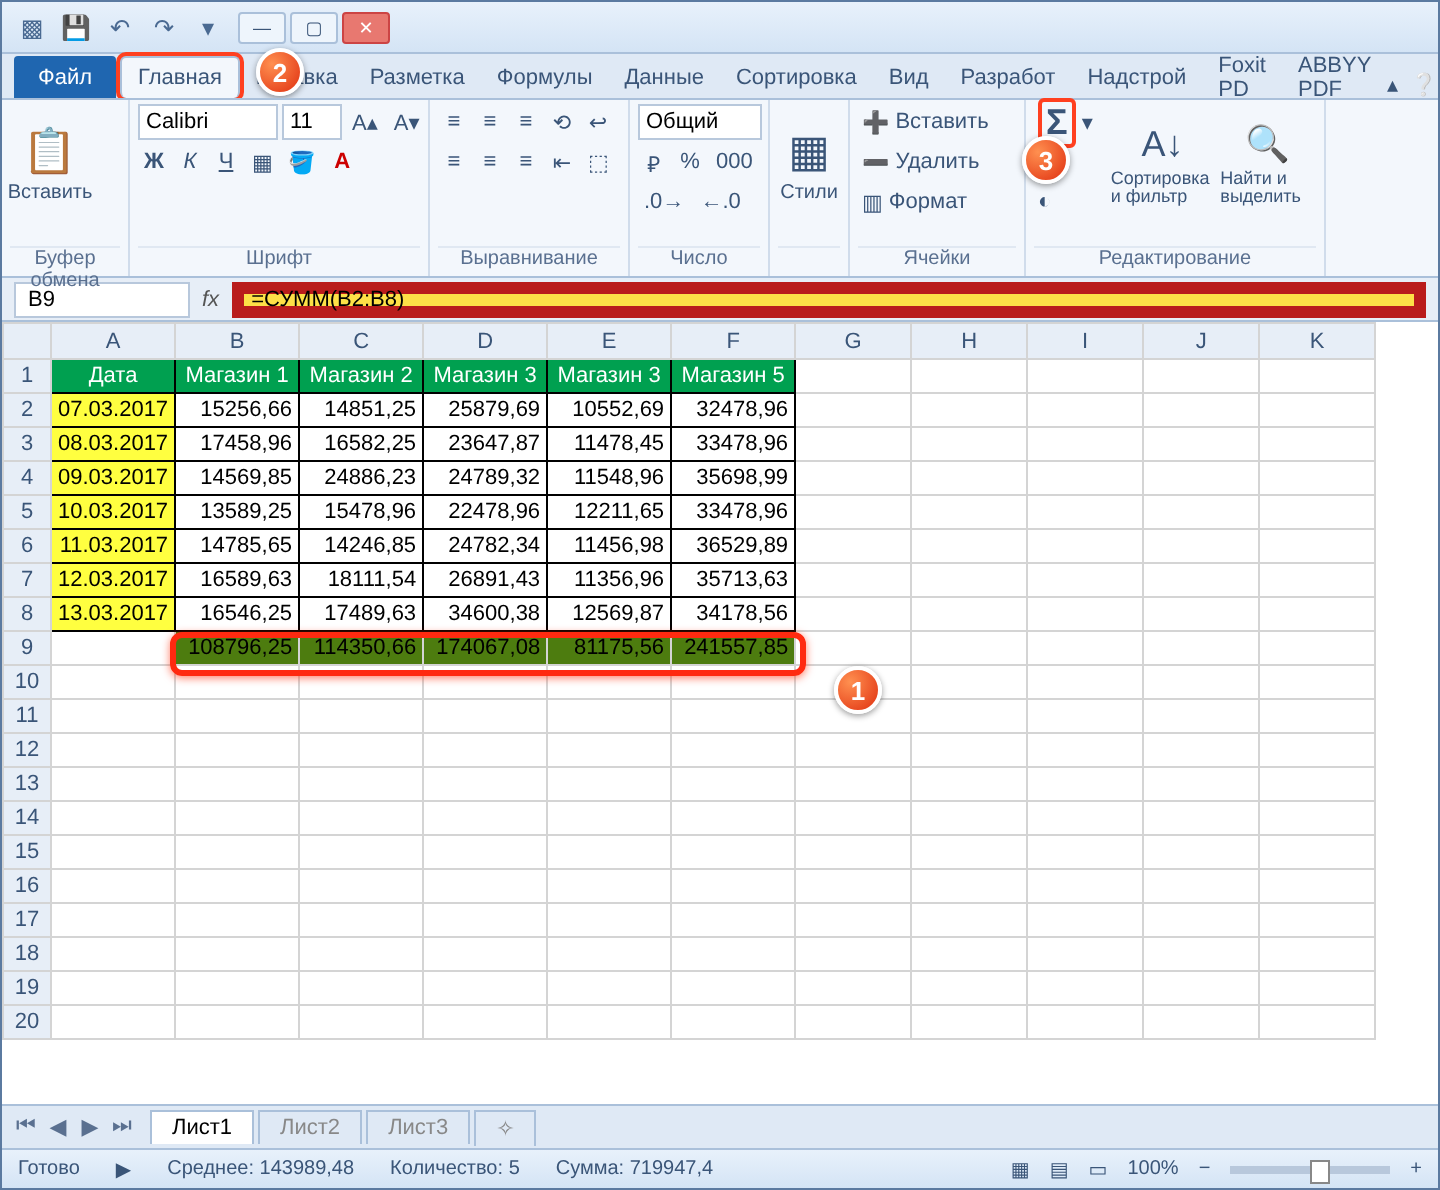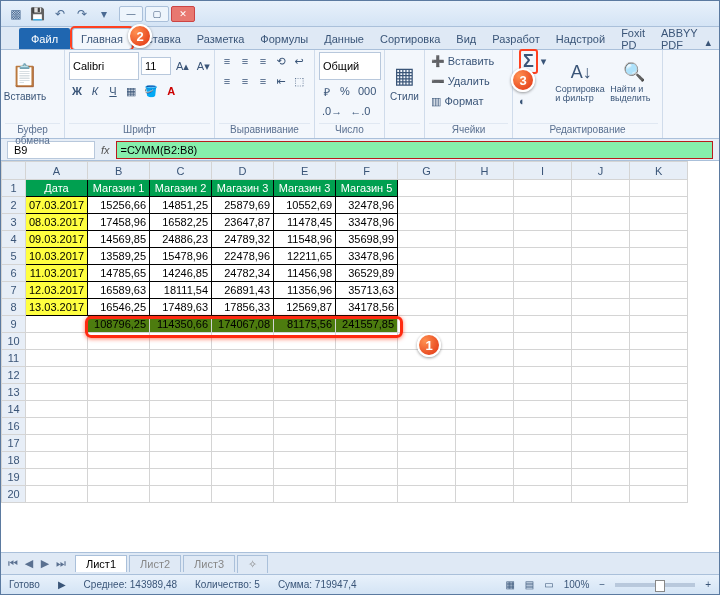--- a/index.html
+++ b/index.html
@@ -7,48 +7,48 @@
   .window { width: 720px; height: 595px; background: #dfe9f5; border: 1px solid #5b7aa0; display: flex; flex-direction: column; }
   
   .titlebar { height: 26px; background: linear-gradient(#e8f1fb,#d4e4f5); display:flex; align-items:center; border-bottom:1px solid #aac0da; }
   .qat { display:flex; align-items:center; gap:4px; padding:0 6px; }
   .qat-icon { width:18px; height:18px; display:flex; align-items:center; justify-content:center; color:#4a6a92; font-size:12px;}
   .title-text { flex:1; text-align:center; font-size:12px; color:#3a5578; }
   .winbtns { display:flex; gap:2px; padding-right:4px; }
   .winbtn { width:24px; height:16px; background:#eef5fc; border:1px solid #aac0da; border-radius:2px; display:flex; align-items:center; justify-content:center; font-size:9px; color:#3a5578;}
   .winbtn.close { background:#e87870; border-color:#c44; color:#fff;}
   
-  .ribbon-tabs { height:22px; display:flex; align-items:flex-end; padding-left:18px; background:#dfe9f5; }
+  .ribbon-tabs { height:22px; display:flex; align-items:flex-end; padding-left:6px; background:#dfe9f5; }
   .filebtn { height:21px; padding:0 12px; background:#1f66b0; color:#fff; font-size:11px; display:flex; align-items:center; border-radius:2px 2px 0 0; margin-right:2px;}
   .tab { height:21px; padding:0 8px; font-size:11px; color:#3a5578; display:flex; align-items:center; cursor:default;}
   .tab.active { background:#f3f7fc; border:1px solid #aac0da; border-bottom:none; border-radius:2px 2px 0 0;}
   .tab.highlight { box-shadow:0 0 0 2px #ff4020; border-radius:3px;}
   .help-area { margin-left:auto; display:flex; gap:6px; padding-right:8px; align-items:center; color:#3a5578; font-size:11px;}
   
   .ribbon { height:90px; background:#f3f7fc; border-top:1px solid #aac0da; border-bottom:1px solid #aac0da; display:flex; position:relative;}
   .group { border-right:1px solid #d0dceb; display:flex; flex-direction:column; padding:2px 4px 0 4px;}
   .group-body { flex:1; display:flex; gap:3px; align-items:flex-start;}
   .group-label { height:15px; font-size:10px; color:#5a7090; text-align:center; border-top:1px solid #e0e8f2;}
   .bigbtn { width:40px; height:60px; display:flex; flex-direction:column; align-items:center; justify-content:center; gap:2px; font-size:10px; color:#3a5578;}
   .bigbtn .ic { font-size:22px;}
   .col { display:flex; flex-direction:column; gap:2px;}
   .row { display:flex; gap:2px; align-items:center;}
   .smbtn { min-width:16px; height:18px; padding:0 2px; border:1px solid transparent; display:flex; align-items:center; justify-content:center; font-size:11px; color:#3a5578;}
-  .fontbox { width:70px; height:28px; border:1px solid #b8c8dc; background:#fff; font-size:11px; padding:0 3px; display:flex; align-items:center;}
+  .fontbox { width:70px; height:18px; border:1px solid #b8c8dc; background:#fff; font-size:11px; padding:0 3px; display:flex; align-items:center;}
   .sizebox { width:30px; height:18px; border:1px solid #b8c8dc; background:#fff; font-size:11px; padding:0 3px; display:flex; align-items:center;}
   .menuitem { height:18px; font-size:11px; color:#3a5578; display:flex; align-items:center; gap:3px; padding:0 2px;}
   .sigma { font-size:18px; font-weight:bold; color:#3a5578; }
   .sigma-hl { border:2px solid #ff4020; border-radius:3px; padding:0 2px;}
   
   .badge { width:24px; height:24px; border-radius:50%; background:radial-gradient(circle at 30% 30%,#ff9050,#e03010); color:#fff; font-weight:bold; font-size:13px; display:flex; align-items:center; justify-content:center; border:2px solid #fff; box-shadow:0 1px 3px rgba(0,0,0,.4); position:absolute;}
   
   .namebar { height:22px; background:#e7eef7; border-bottom:1px solid #aac0da; display:flex; align-items:center;}
   .namebox { width:88px; height:18px; margin-left:6px; border:1px solid #b8c8dc; background:#fff; font-size:11px; display:flex; align-items:center; padding:0 6px;}
   .fxlabel { margin:0 6px; font-style:italic; color:#555; font-size:11px;}
-  .fxbox { flex:1; height:18px; border:1px solid #b91c1c; background:#86efac; font-size:11px; padding:0 4px; display:flex; align-items:center; margin-right:6px;}
+  .fxbox { flex:1; height:18px; border:6px solid #b91c1c; background:#fde047; font-size:11px; padding:0 4px; display:flex; align-items:center; margin-right:6px;}
   
   .sheet { flex:1; background:#fff; overflow:hidden; position:relative;}
   .grid { border-collapse:collapse; table-layout:fixed; font-size:11px; color:#000;}
   .grid th, .grid td { border:1px solid #d4d4d4; height:17px; padding:0 3px;}
   .grid th { background:#e7eef7; color:#3a5578; font-weight:normal; text-align:center; height:18px;}
   .grid td.rowhdr { background:#e7eef7; color:#3a5578; text-align:center; width:24px;}
   .corner { background:#e7eef7; width:24px;}
   .colA { width:62px;} .colB,.colC,.colD,.colE,.colF { width:62px;} .colG,.colH,.colI,.colJ,.colK { width:58px;}
   .data td { border:1px solid #000; }
   .data td.rowhdr { border:1px solid #d4d4d4; }
@@ -364,21 +364,21 @@
             <td style="border:1px solid #d4d4d4"></td>
             <td style="border:1px solid #d4d4d4"></td>
             <td style="border:1px solid #d4d4d4"></td>
             <td style="border:1px solid #d4d4d4"></td>
           </tr>
           <tr class="data">
             <td class="rowhdr">8</td>
   <td class="datecell">13.03.2017</td>
   <td class="num">16546,25</td>
             <td class="num">17489,63</td>
-            <td class="num">17856,33</td>
+            <td class="num">34600,38</td>
             <td class="num">12569,87</td>
             <td class="num">34178,56</td>
   <td style="border:1px solid #d4d4d4"></td>
             <td style="border:1px solid #d4d4d4"></td>
             <td style="border:1px solid #d4d4d4"></td>
             <td style="border:1px solid #d4d4d4"></td>
             <td style="border:1px solid #d4d4d4"></td>
           </tr>
         </tbody>
       <tbody>
@@ -449,20 +449,34 @@
             <td></td>
             <td></td>
             <td></td>
             <td></td>
             <td></td>
             <td></td>
             <td></td>
           </tr>
           <tr>
             <td class="rowhdr">14</td>
+            <td></td>
+            <td></td>
+            <td></td>
+            <td></td>
+            <td></td>
+            <td></td>
+            <td></td>
+            <td></td>
+            <td></td>
+            <td></td>
+            <td></td>
+          </tr>
+          <tr>
+            <td class="rowhdr">15</td>
             <td></td>
             <td></td>
             <td></td>
             <td></td>
             <td></td>
             <td></td>
             <td></td>
             <td></td>
             <td></td>
             <td></td>

